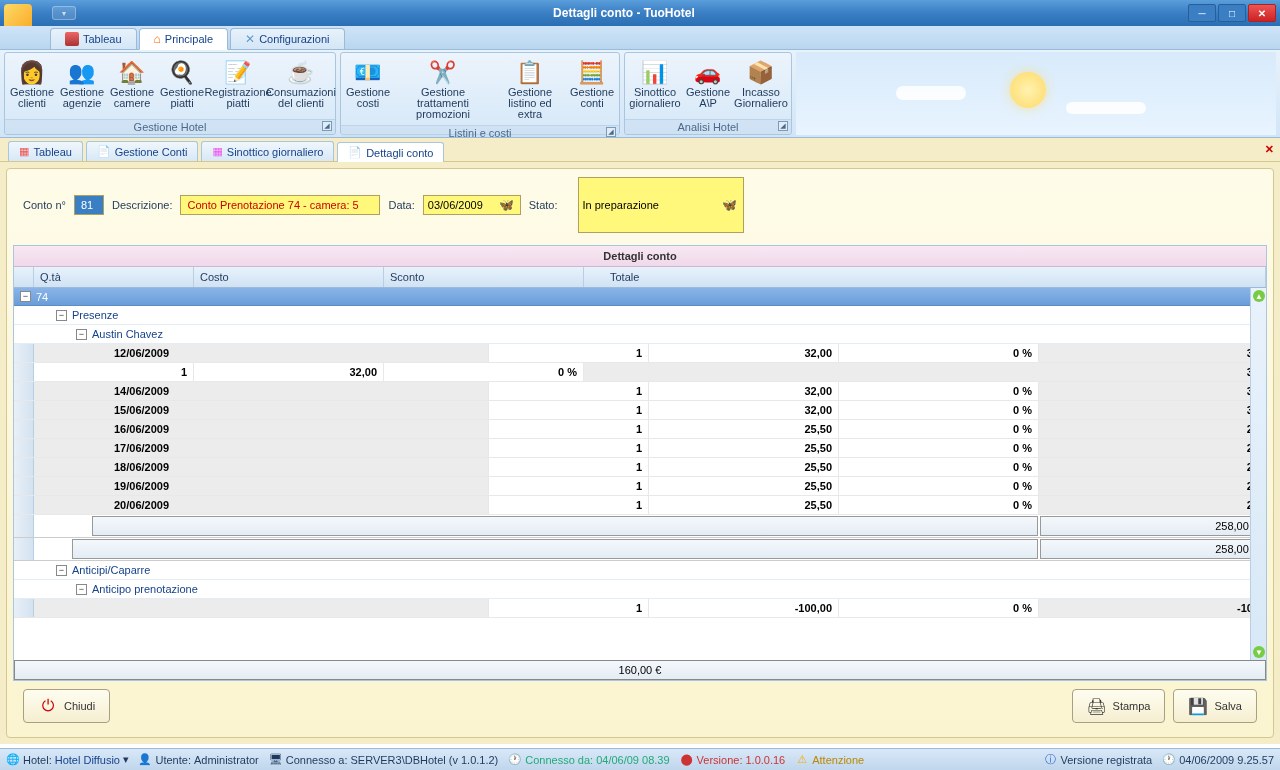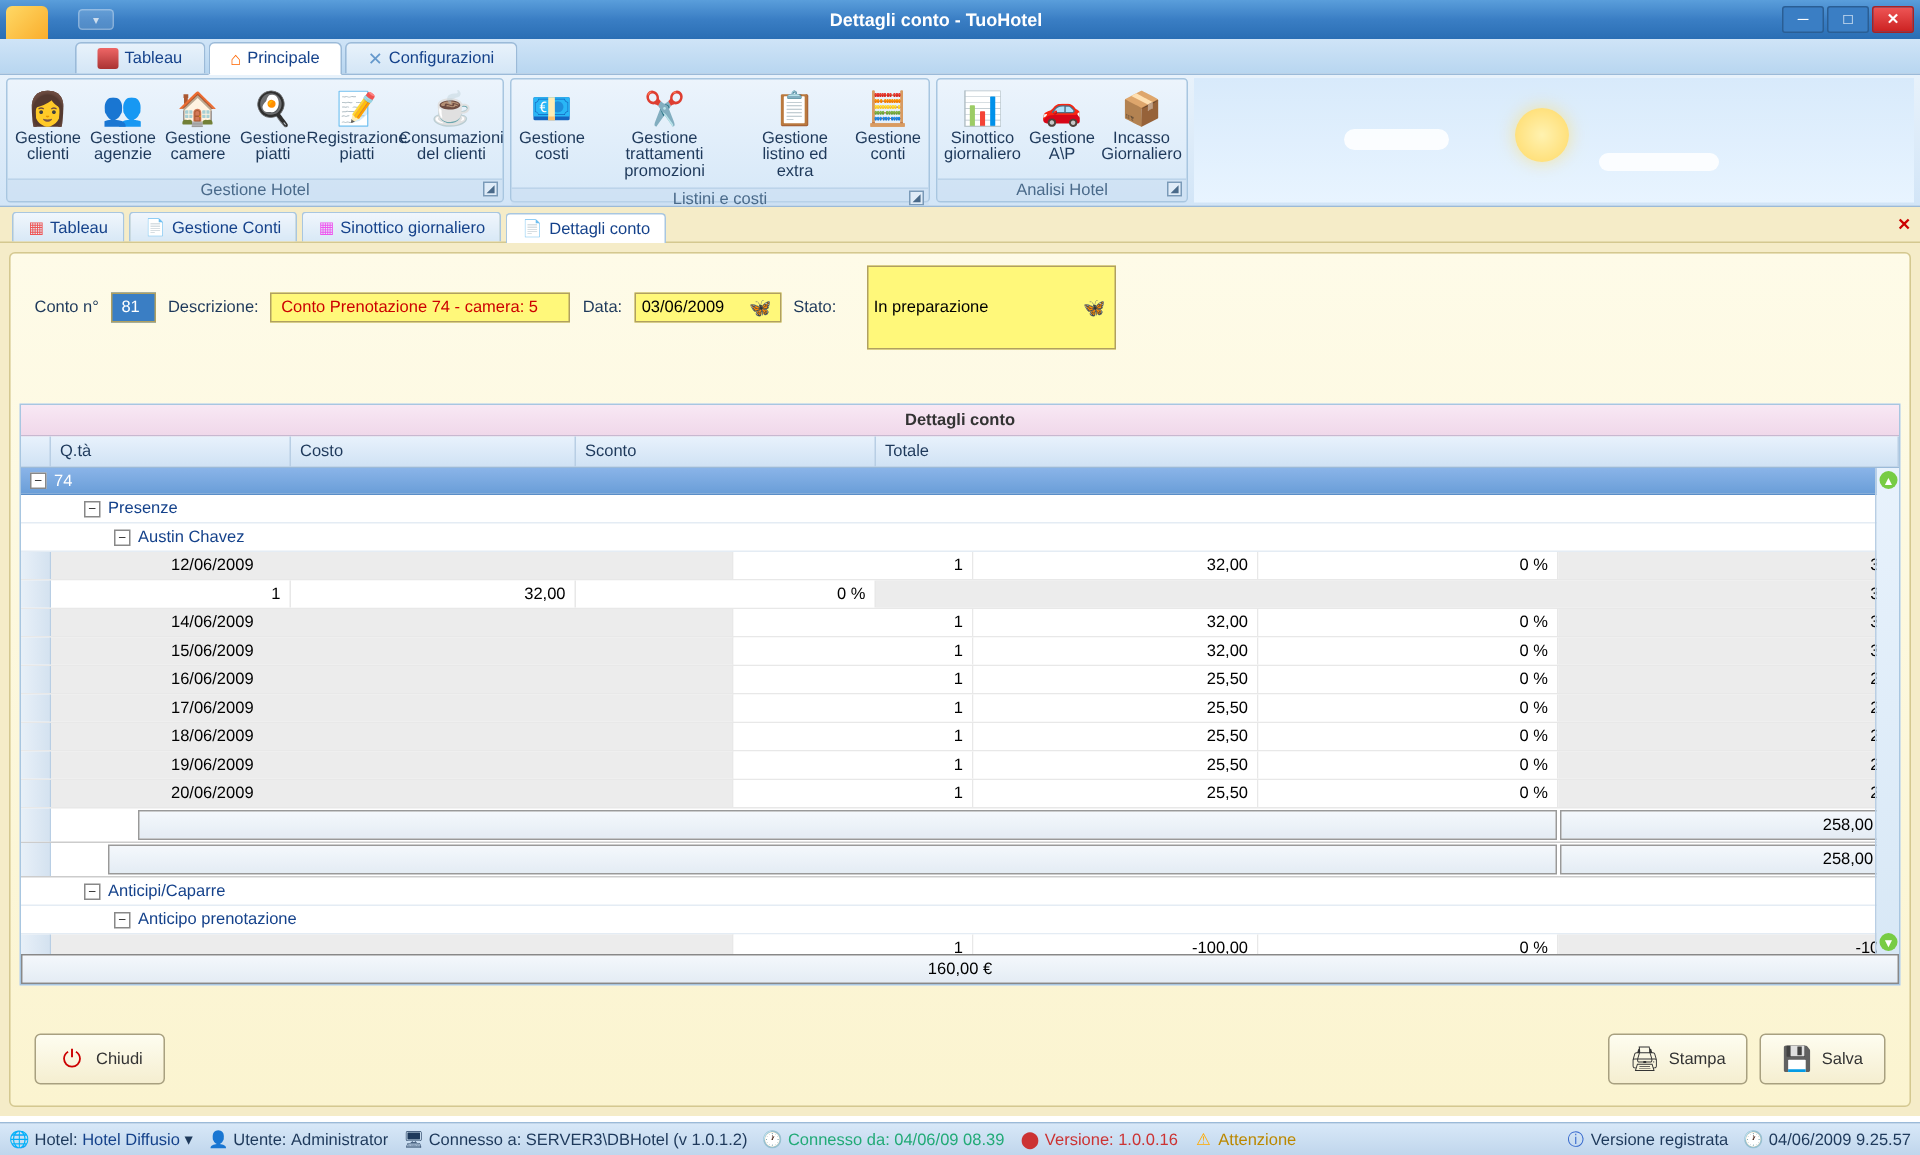--- a/index.html
+++ b/index.html
@@ -43,54 +43,54 @@
 .cloud2 { right:130px; top:50px; width:80px; height:12px;}
 
 
 .sub-tabs-bar { height: 24px; background: #f5ecc8; border-bottom: 1px solid #d4c890; display: flex; align-items: flex-end; padding-left: 8px; gap: 3px; position:relative;}
 .sub-tab { padding: 3px 10px; border: 1px solid #a8c6e0; border-bottom: none; border-radius: 3px 3px 0 0; background: linear-gradient(to bottom,#f0f6fc,#d8e8f6); color: #15428b; cursor: pointer; display:flex; align-items:center; gap:4px;}
 .sub-tab.active { background: #fff; position:relative; top:1px;}
 .sub-close { position:absolute; right:6px; top:5px; color:#c00; cursor:pointer; font-weight:bold;}
 
 
 .content-wrap { background: #f5ecc8; padding: 6px; height: 582px; }
-.content-inner { background: linear-gradient(to bottom, #fefbe8, #fbf4d0); border: 1px solid #d4c890; border-radius: 4px; height: 100%; padding: 6px; position:relative; display:flex; flex-direction:column;gap:24px;}
+.content-inner { background: linear-gradient(to bottom, #fefbe8, #fbf4d0); border: 1px solid #d4c890; border-radius: 4px; height: 100%; padding: 6px; position:relative; display:flex; flex-direction:column;}
 .form-row { display: flex; align-items: center; gap: 8px; margin-bottom: 10px; padding: 2px 10px;}
 .form-label { color: #1e395b; font-size: 11px; }
 .form-input { border: 1px solid #b0a060; background: #fff87a; padding: 2px 6px; height: 20px; font-size:11px; color:#333;}
 .form-input.selected { background: #3a7ec4; color:#fff; width:30px;}
 .fi-desc { width: 200px; color:#c00;}
 .fi-data { width: 72px; }
 .fi-stato { width: 140px; }
 .butterfly { display:inline-block; width:16px; font-size:12px;}
 
 
 .grid-container { flex:1; border: 1px solid #a8c6e0; background:#fff; display:flex; flex-direction:column; overflow:hidden;}
 .grid-title { background: linear-gradient(to bottom, #f8e8f4, #f0d8ea); text-align:center; padding:4px; font-weight:bold; color:#333; border-bottom:1px solid #c8b8d0;}
 .grid-header { display:flex; background: linear-gradient(to bottom, #e8f2fc, #d0e2f4); border-bottom: 1px solid #9bbad8; }
 .gh { padding: 4px 6px; border-right: 1px solid #b8cee4; color:#1e395b; font-weight:normal;}
 .col-indicator {width:20px; flex-shrink:0;}
 .col-giorno { width: 455px; }
 .col-qta { width: 160px; }
 .col-costo { width: 190px; }
 .col-sconto { width: 200px; }
-.col-totale { flex:1; }
+.col-totale { flex:1;margin-left:20px; }
 
 .grid-body { flex:1; overflow-y:auto; background:#fff; position:relative;}
 .scroll-indicator { position:absolute; right:0; top:0; bottom:0; width:16px; background:linear-gradient(to bottom,#e8f2fc,#d8e8f6); border-left:1px solid #b8cee4;}
 .scroll-arrow{ position:absolute; left:2px; width:12px; height:12px; border-radius:50%; background:#7c4; display:flex;align-items:center;justify-content:center;color:#fff;font-size:8px;}
 .scroll-arrow.up{top:2px;}
 .scroll-arrow.down{bottom:2px;}
 
 .group-row { background: linear-gradient(to bottom, #8ab4e8, #6a9ed8); color:#fff; padding: 2px 6px; border-bottom:1px solid #5a8ec8; display:flex; align-items:center;}
 .sub-group-row { color:#15428b; padding:3px 6px; padding-left:42px; border-bottom:1px solid #e4ecf4; display:flex; align-items:center;}
 .sub-group-row.lvl2 { padding-left: 62px;}
 .expand-box { width:11px; height:11px; border:1px solid #888; background:#fff; display:inline-flex; align-items:center; justify-content:center; font-size:9px; line-height:1; margin-right:5px; color:#333;}
 
-.data-row { display:flex; border-bottom:1px solid #e8e8e8;}
+.data-row { display:flex; border-bottom:1px solid #e8e8e8;font-weight:bold;}
 .data-row .cell { padding:3px 6px; border-right:1px solid #e8e8e8; background:#ececec;}
 .data-row .cell.white { background:#fff;}
 .cell-giorno { width:455px; padding-left:80px !important;}
 .cell-qta { width:160px; text-align:right;}
 .cell-costo { width:190px; text-align:right;}
 .cell-sconto { width:200px; text-align:right;}
 .cell-totale { flex:1; text-align:right;}
 .row-selector{ width:20px; background:linear-gradient(to right,#e8f0f8,#d4e2f0); border-right:1px solid #b8cee4; flex-shrink:0;}
 
 .subtotal-row { display:flex; border-bottom:1px solid #ccc;}

